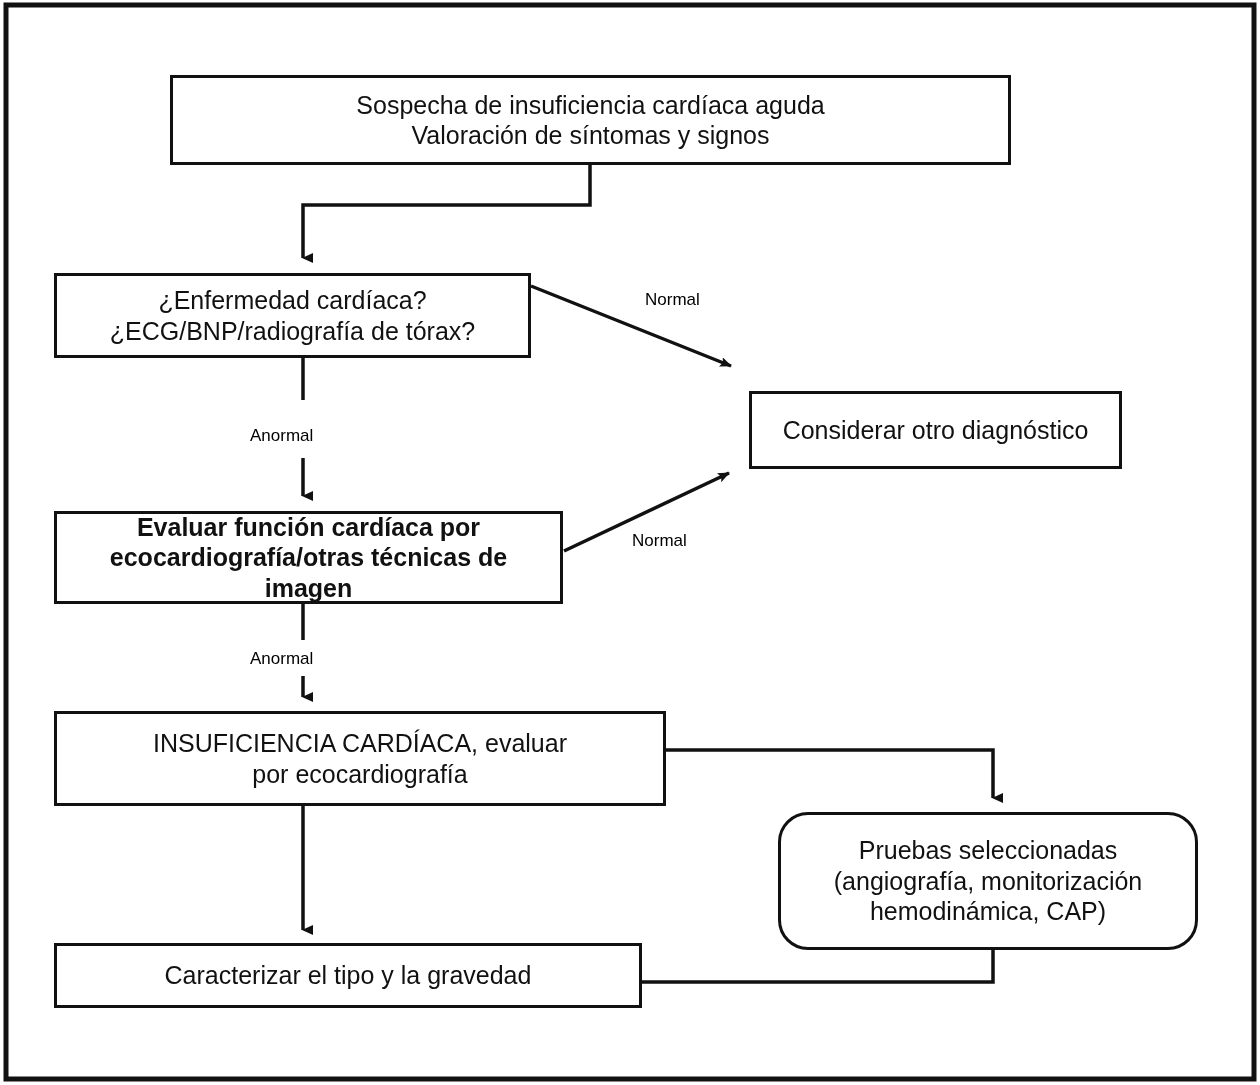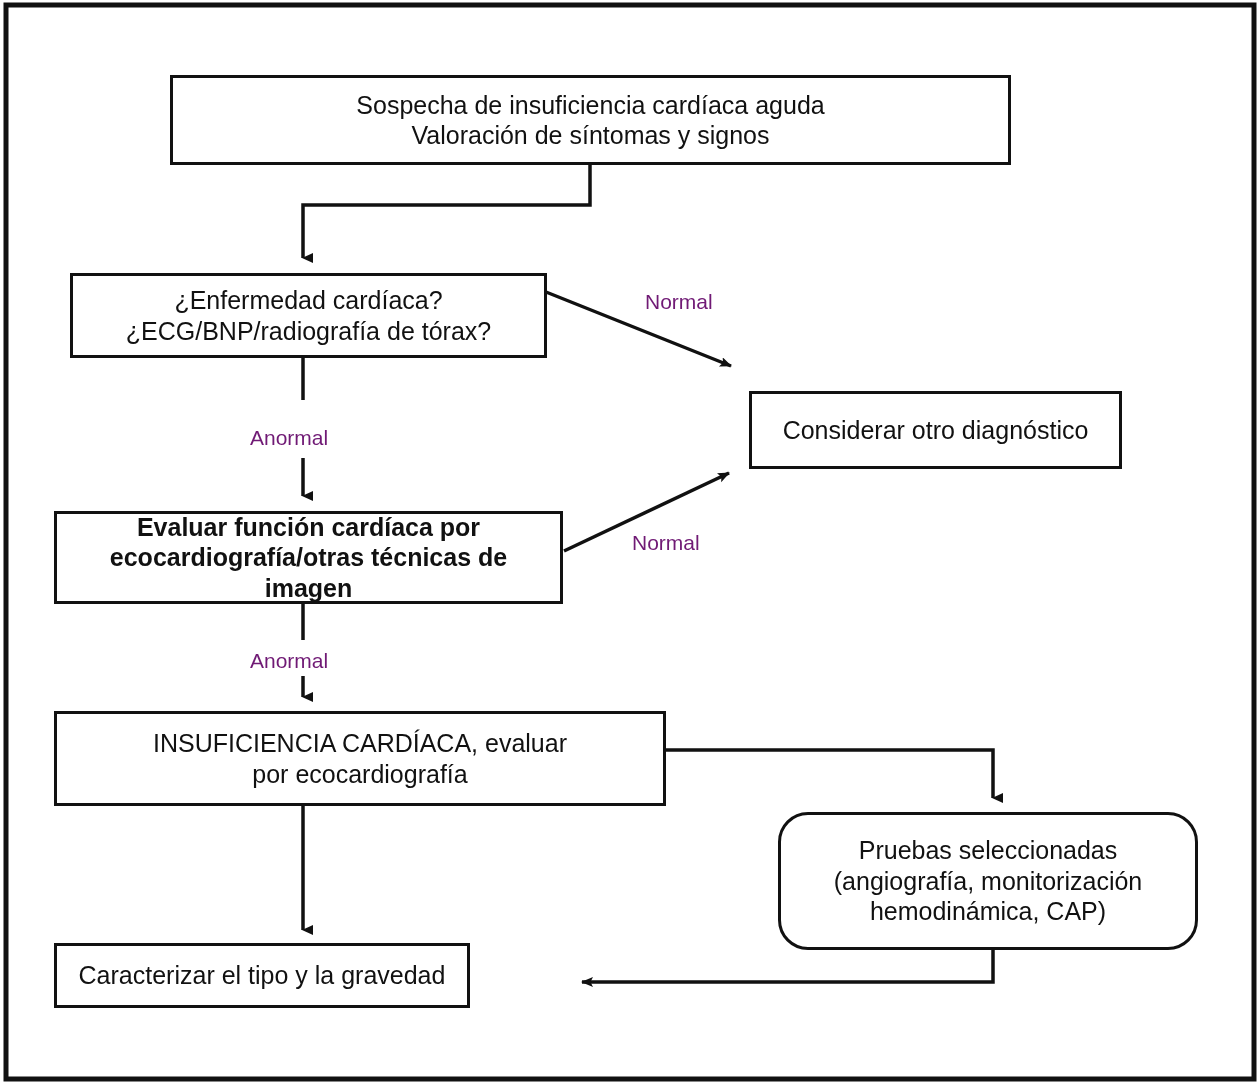--- a/index.html
+++ b/index.html
@@ -36,22 +36,22 @@
     font-size: 25px;
     padding: 12px 8px;
   }
   .node-box .node-text {
     white-space: pre-line;
     display: block;
     width: 100%;
   }
   .edge-label {
     position: absolute;
-    color: #701a75;
-    font-size: 21px;
+    color: #000000;
+    font-size: 17px;
     line-height: 1;
     white-space: nowrap;
   }
 </style>
 </head>
 <body>
 
 <div id="canvas">
 
   <svg id="flow-svg" viewBox="0 0 1260 1085" xmlns="http://www.w3.org/2000/svg">
@@ -83,21 +83,21 @@
     <path d="M 303,806 L 303,930" fill="none" stroke="#111111" stroke-width="3.5" marker-end="url(#arrow-down)"></path>
 
     <path d="M 993,950 L 993,982 L 582,982" fill="none" stroke="#111111" stroke-width="3.5" marker-end="url(#arrow-generic)"></path>
   </svg>
 
   <div class="node-box" style="left:170px; top:75px; width:841px; height:90px;">
     <span class="node-text">Sospecha de insuficiencia cardíaca aguda
 Valoración de síntomas y signos</span>
   </div>
 
-  <div class="node-box" style="left:54px; top:273px; width:477px; height:85px;margin-left:16px;">
+  <div class="node-box" style="left:54px; top:273px; width:477px; height:85px;">
     <span class="node-text">¿Enfermedad cardíaca?
 ¿ECG/BNP/radiografía de tórax?</span>
   </div>
 
   <div class="node-box" style="left:749px; top:391px; width:373px; height:78px;">
     <span class="node-text">Considerar otro diagnóstico</span>
   </div>
 
   <div class="node-box" style="left:54px; top:511px; width:509px; height:93px;font-weight:bold;">
     <span class="node-text">Evaluar función cardíaca por
@@ -108,21 +108,21 @@
     <span class="node-text">INSUFICIENCIA CARDÍACA, evaluar
 por ecocardiografía</span>
   </div>
 
   <div class="node-box" style="left:778px; top:812px; width:420px; height:138px;border-radius:30px;">
     <span class="node-text">Pruebas seleccionadas
 (angiografía, monitorización
 hemodinámica, CAP)</span>
   </div>
 
-  <div class="node-box" style="left:54px; top:943px; width:416px; height:65px;">
+  <div class="node-box" style="left:54px; top:943px; width:588px; height:65px;">
     <span class="node-text">Caracterizar el tipo y la gravedad</span>
   </div>
 
   <div class="edge-label" style="left:645px; top:291px;">Normal</div>
 
   <div class="edge-label" style="left:250px; top:427px;">Anormal</div>
 
   <div class="edge-label" style="left:632px; top:532px;">Normal</div>
 
   <div class="edge-label" style="left:250px; top:650px;">Anormal</div>

